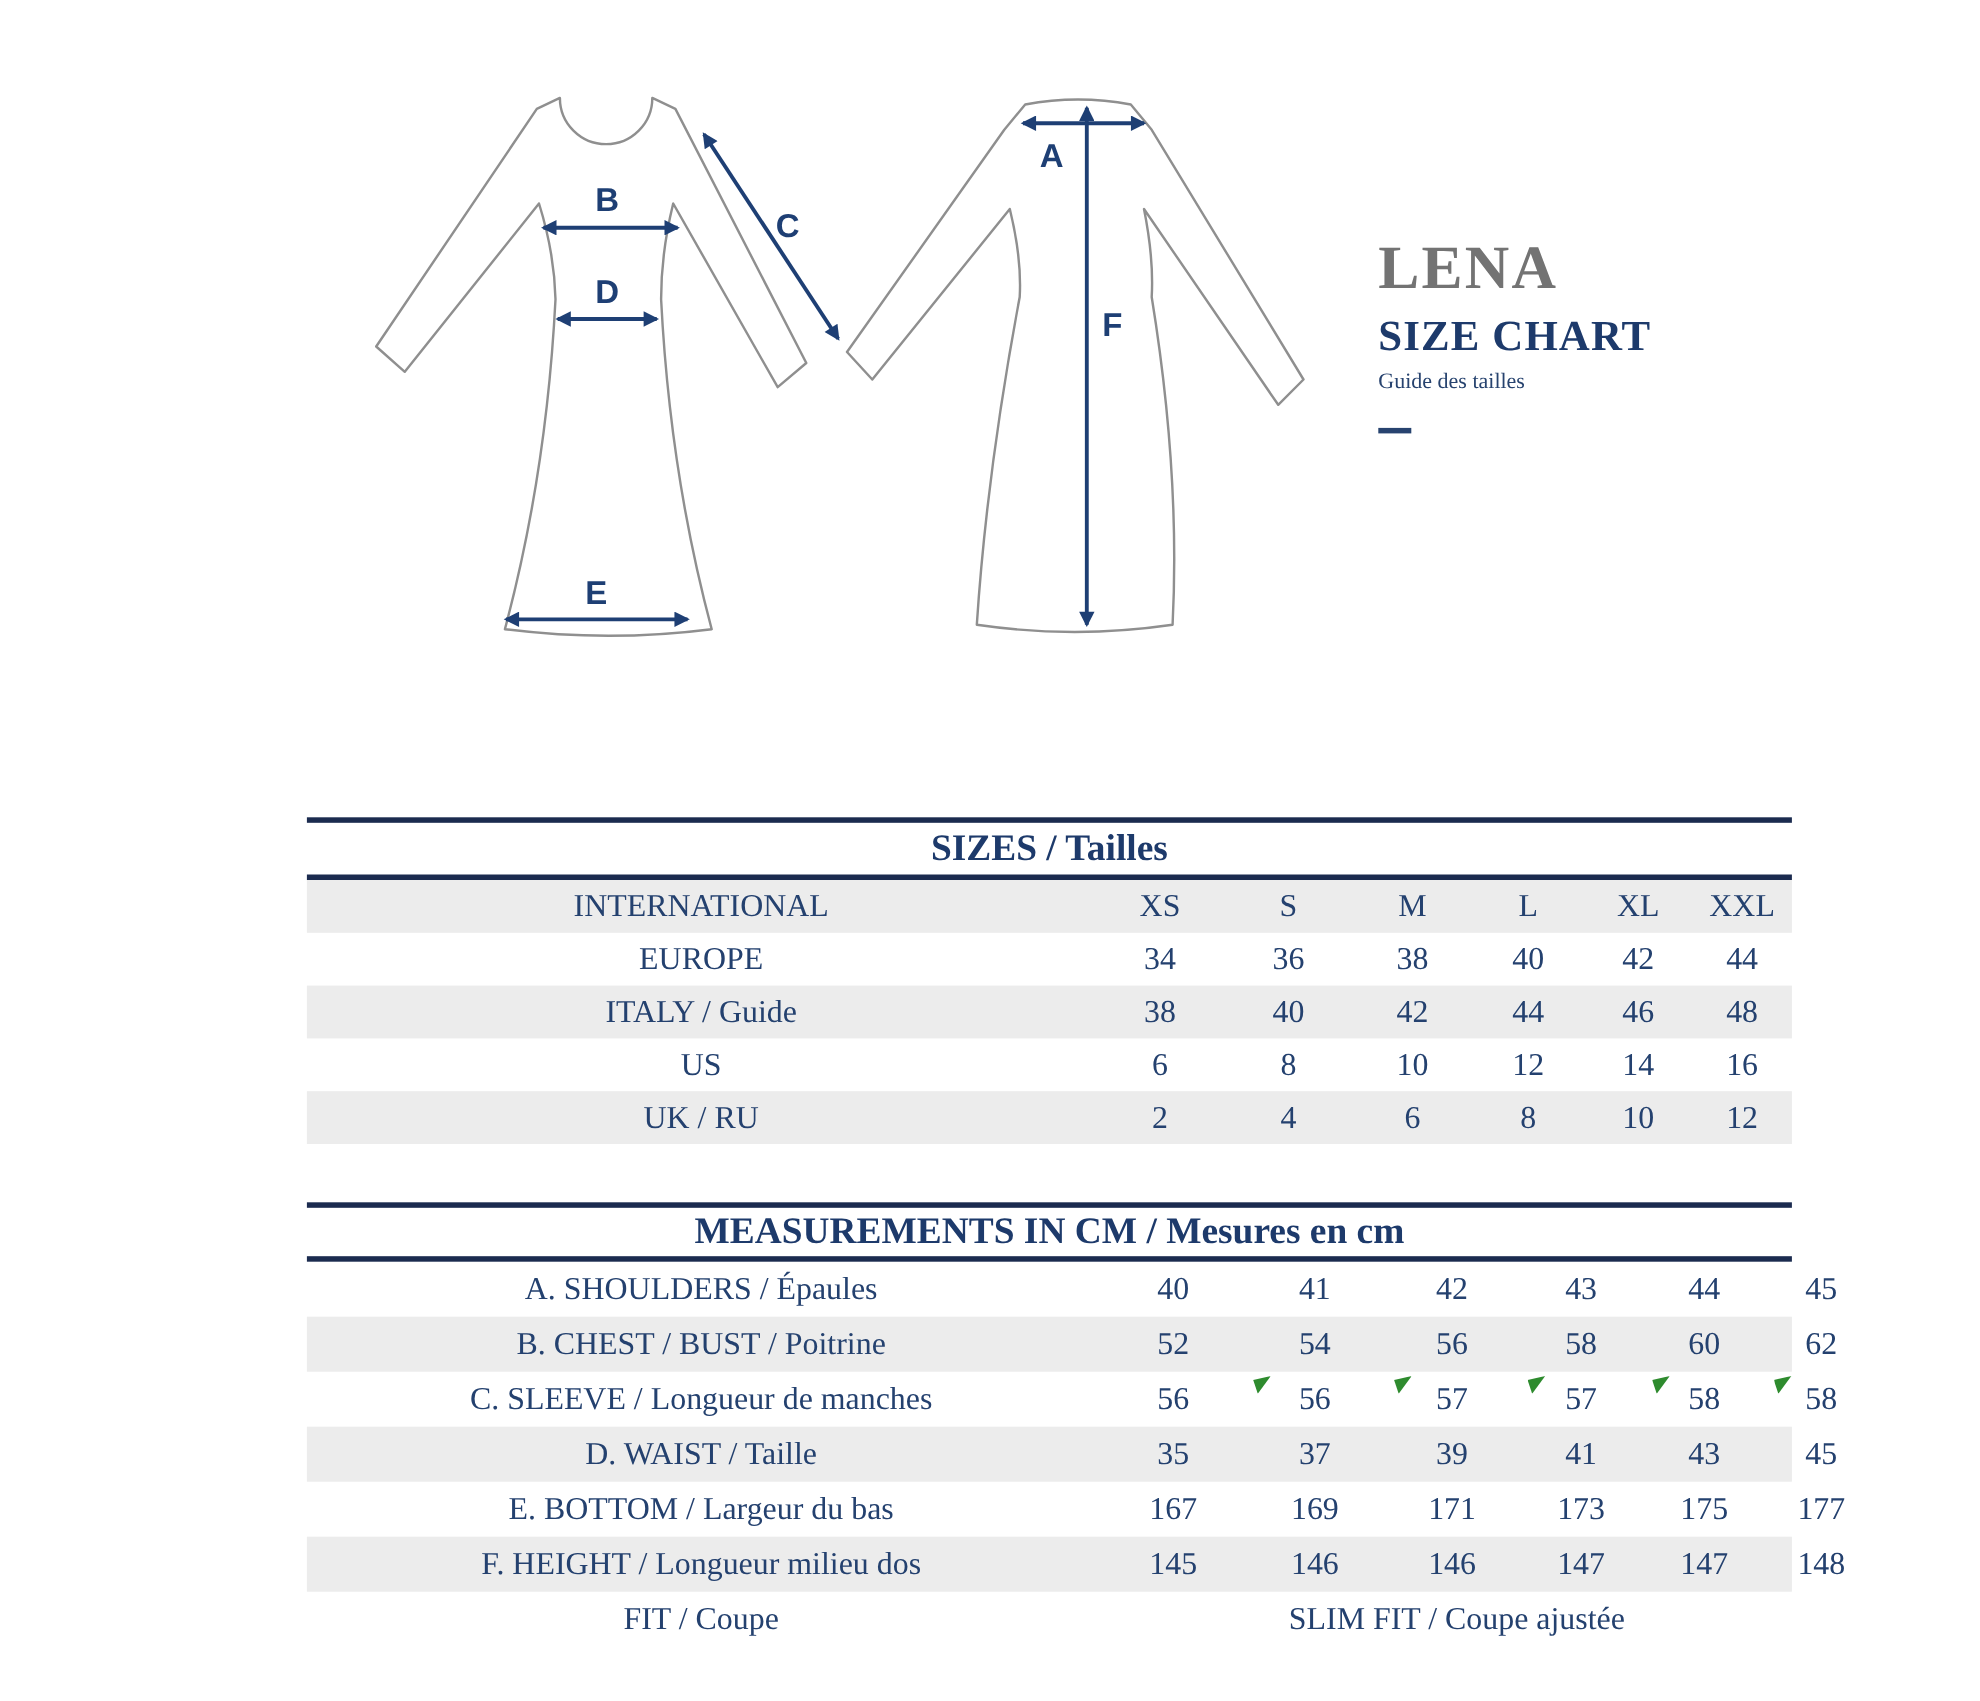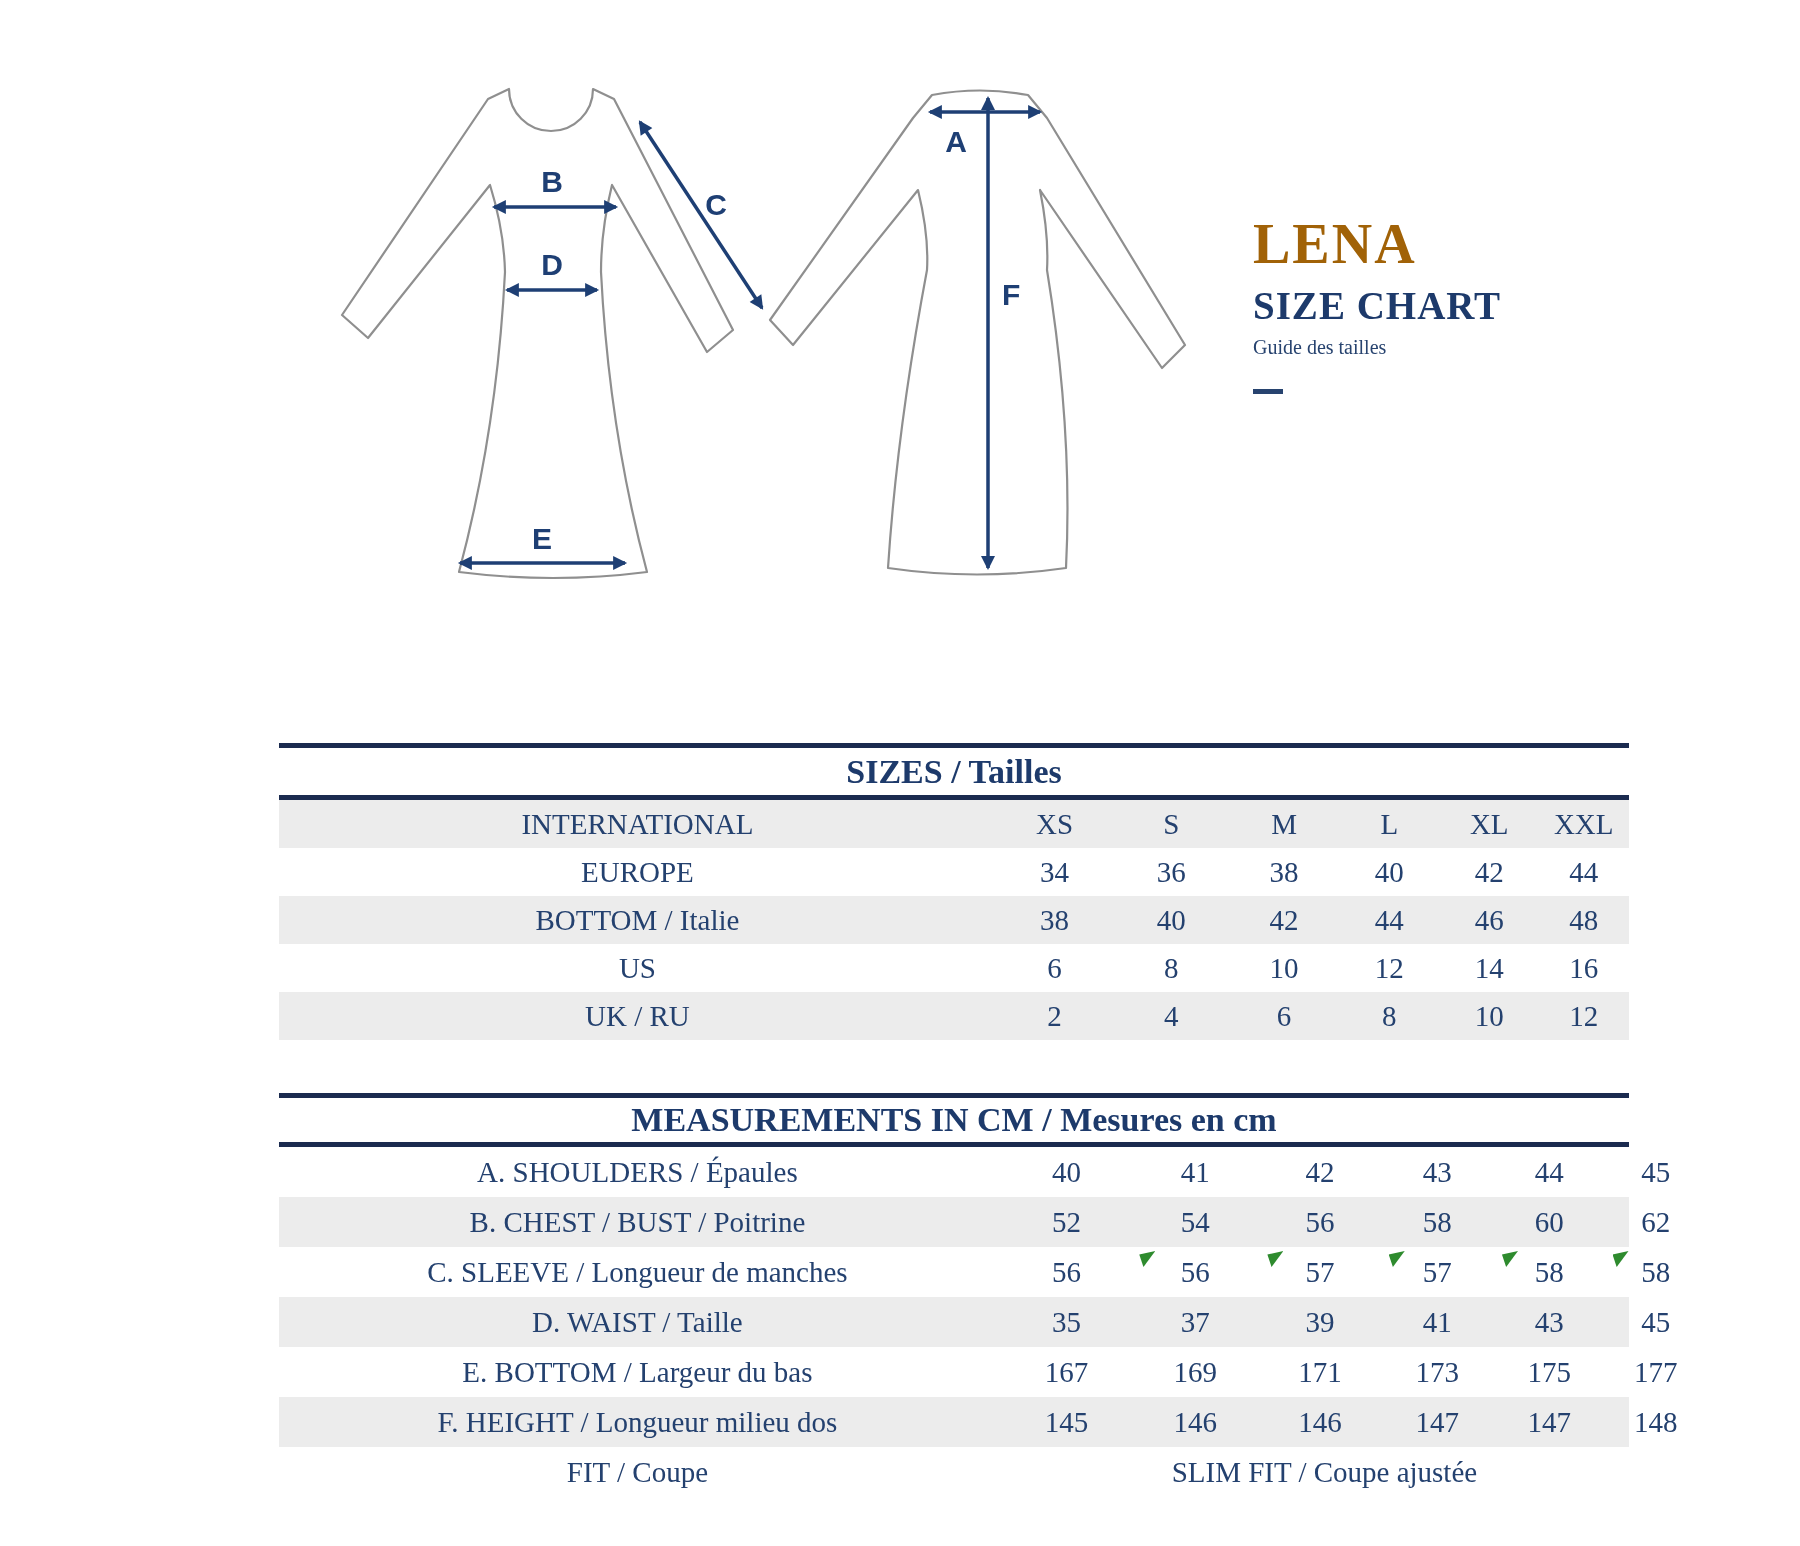--- a/index.html
+++ b/index.html
@@ -1,21 +1,21 @@
 <!DOCTYPE html>
 <html><head>
 <meta charset="utf-8">
 <style>
   html,body{margin:0;padding:0;background:#ffffff;}
   .canvas{position:relative;width:1800px;height:1546px;background:#ffffff;overflow:hidden;
           font-family:"Liberation Serif", serif;color:#223e6f;}
 
   
   .brand{position:absolute;left:1253px;top:216px;}
-  .brand .name{font-size:56px;font-weight:bold;letter-spacing:2px;color:#a16207;line-height:1;}
+  .brand .name{font-size:56px;font-weight:bold;letter-spacing:2px;color:#737373;line-height:1;}
   .brand .title{font-size:39px;font-weight:bold;letter-spacing:1px;color:#1d3a6b;margin-top:14px;line-height:1;}
   .brand .subtitle{font-size:20px;color:#27436f;margin-top:12px;line-height:1;}
   .brand .dash{width:30px;height:5px;background:#27436f;margin-top:32px;}
 
   
   .chart-table{position:absolute;left:279px;width:1350px;}
   .chart-table.sizes{top:743px;}
   .chart-table.meas{top:1093px;}
   .tbar{height:5px;background:#1b2b4f;}
   .ttitle{text-align:center;font-weight:bold;color:#1d3a6b;}
@@ -104,21 +104,21 @@
       <div class="cell">EUROPE</div>
       <div class="cell">34</div>
       <div class="cell">36</div>
       <div class="cell">38</div>
       <div class="cell">40</div>
       <div class="cell">42</div>
       <div class="cell">44</div>
     </div>
 
     <div class="trow alt">
-      <div class="cell">BOTTOM / Italie</div>
+      <div class="cell">ITALY / Guide</div>
       <div class="cell">38</div>
       <div class="cell">40</div>
       <div class="cell">42</div>
       <div class="cell">44</div>
       <div class="cell">46</div>
       <div class="cell">48</div>
     </div>
 
     <div class="trow">
       <div class="cell">US</div>

